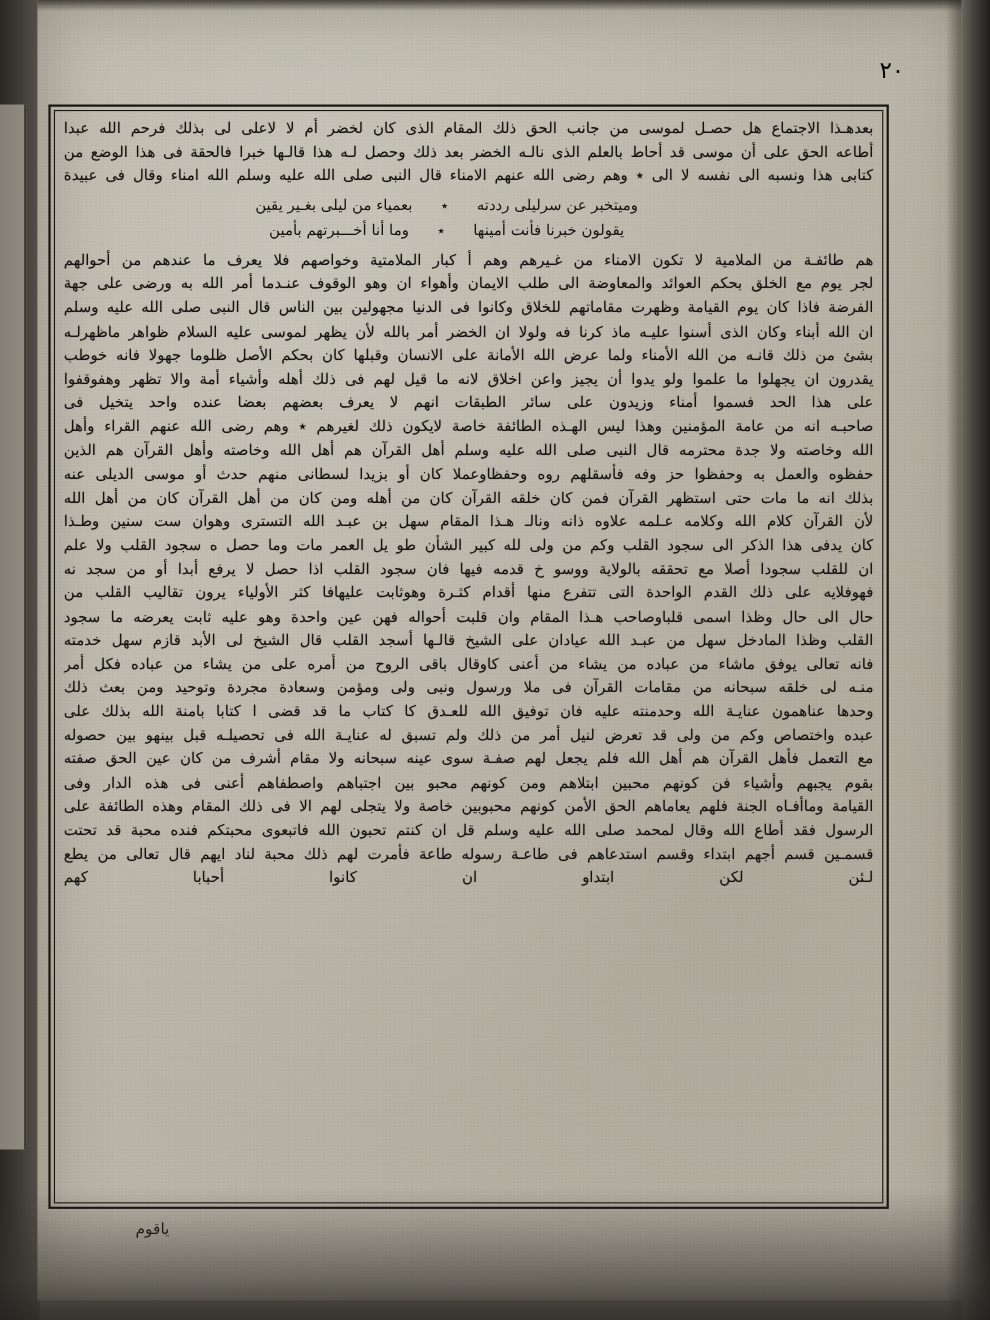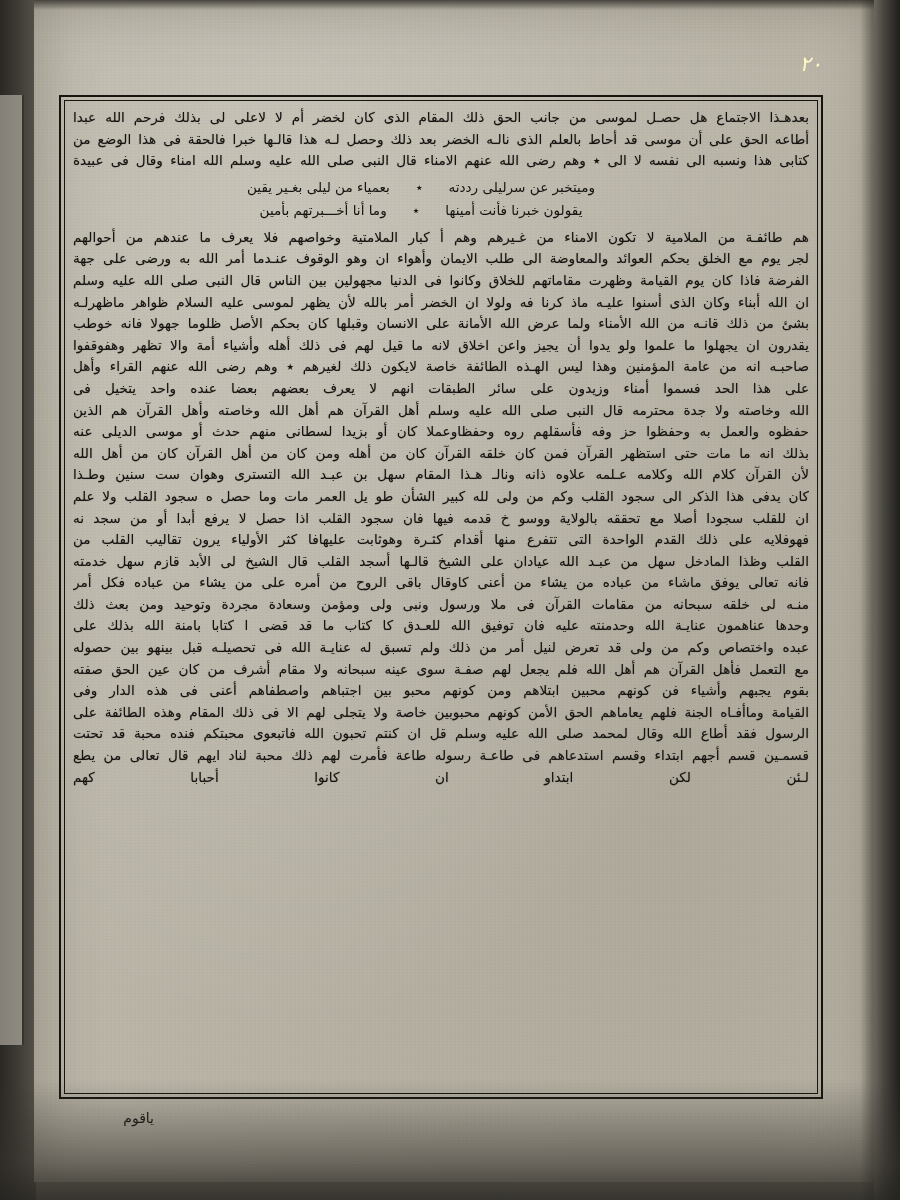--- a/index.html
+++ b/index.html
@@ -59,34 +59,32 @@
     background-image:
       repeating-linear-gradient(0deg, rgba(255,255,255,0.05) 0px, rgba(255,255,255,0.05) 1px, rgba(0,0,0,0.02) 2px, rgba(0,0,0,0.02) 3px),
       repeating-linear-gradient(90deg, rgba(0,0,0,0.02) 0px, rgba(0,0,0,0.02) 1px, rgba(255,255,255,0.04) 2px, rgba(255,255,255,0.04) 4px);
     pointer-events: none;
   }
   .page-number {
     position: absolute;
     top: 52px;
     right: 78px;
     font-size: 21px;
-    color: #fef9c3;
+    color: #000000;
     font-family: "DejaVu Sans", sans-serif;
     letter-spacing: 1px;
-    font-style: italic;
   }
   
   .frame-outer {
     position: absolute;
     left: 44px;
     top: 95px;
     width: 760px;
     height: 1000px;
     border: 2px solid #16140f;
-    margin-left: 15px;
   }
   .frame-inner {
     position: absolute;
     left: 3px; top: 3px; right: 3px; bottom: 3px;
     border: 1px solid #16140f;
   }
   .textblock {
     position: absolute;
     left: 12px; right: 12px;
     top: 10px; bottom: 10px;
@@ -195,29 +193,30 @@
         </div>
       </div>
 
       <div>
         <div class="line">هم طائفـة من الملامية لا تكون الامناء من غـيرهم وهم أ كبار الملامتية وخواصهم فلا يعرف ما عندهم من أحوالهم</div>
         <div class="line">لجر يوم مع الخلق بحكم العوائد والمعاوضة الى طلب الايمان وأهواء ان وهو الوقوف عنـدما أمر الله به ورضى على جهة</div>
         <div class="line">الفرضة فاذا كان يوم القيامة وظهرت مقاماتهم للخلاق وكانوا فى الدنيا مجهولين بين الناس قال النبى صلى الله عليه وسلم</div>
         <div class="line">ان الله أبناء وكان الذى أسنوا عليـه ماذ كرنا فه ولولا ان الخضر أمر بالله لأن يظهر لموسى عليه السلام ظواهر ماظهرلـه</div>
         <div class="line">بشئ من ذلك قانـه من الله الأمناء ولما عرض الله الأمانة على الانسان وقبلها كان بحكم الأصل ظلوما جهولا فانه خوطب</div>
         <div class="line">يقدرون ان يجهلوا ما علموا ولو يدوا أن يجيز واعن اخلاق لانه ما قيل لهم فى ذلك أهله وأشياء أمة والا تظهر وهفوقفوا</div>
+        <div class="line">على هذا الحد فسموا أمناء وزيدون على سائر الطبقات انهم لا يعرف بعضهم بعضا عنده واحد يتخيل فى</div>
         <div class="line">صاحبـه انه من عامة المؤمنين وهذا ليس الهـذه الطائفة خاصة لايكون ذلك لغيرهم ٭ وهم رضى الله عنهم القراء وأهل</div>
-        <div class="line">على هذا الحد فسموا أمناء وزيدون على سائر الطبقات انهم لا يعرف بعضهم بعضا عنده واحد يتخيل فى</div>
         <div class="line">الله وخاصته ولا جدة محترمه قال النبى صلى الله عليه وسلم أهل القرآن هم أهل الله وخاصته وأهل القرآن هم الذين</div>
         <div class="line">حفظوه والعمل به وحفظوا حز وفه فأسقلهم روه وحفظاوعملا كان أو بزيدا لسطانى منهم حدث أو موسى الديلى عنه</div>
         <div class="line">بذلك انه ما مات حتى استظهر القرآن فمن كان خلقه القرآن كان من أهله ومن كان من أهل القرآن كان من أهل الله</div>
         <div class="line">لأن القرآن كلام الله وكلامه عـلمه علاوه ذانه ونالـ هـذا المقام سهل بن عبـد الله التسترى وهوان ست سنين وطـذا</div>
         <div class="line">كان يدفى هذا الذكر الى سجود القلب وكم من ولى لله كبير الشأن طو يل العمر مات وما حصل ه سجود القلب ولا علم</div>
         <div class="line">ان للقلب سجودا أصلا مع تحققه بالولاية ووسو خ قدمه فيها فان سجود القلب اذا حصل لا يرفع أبدا أو من سجد نه</div>
         <div class="line">فهوفلايه على ذلك القدم الواحدة التى تتفرع منها أقدام كثـرة وهوثابت عليهافا كثر الأولياء يرون تقاليب القلب من</div>
+        <div class="line">حال الى حال وظذا اسمى قلباوصاحب هـذا المقام وان قلبت أحواله فهن عين واحدة وهو عليه ثابت يعرضه ما سجود</div>
         <div class="line">القلب وظذا المادخل سهل من عبـد الله عيادان على الشيخ قالـها أسجد القلب قال الشيخ لى الأبد قازم سهل خدمته</div>
         <div class="line">فانه تعالى يوفق ماشاء من عباده من يشاء من أعنى كاوقال باقى الروح من أمره على من يشاء من عباده فكل أمر</div>
         <div class="line">منـه لى خلقه سبحانه من مقامات القرآن فى ملا ورسول ونبى ولى ومؤمن وسعادة مجردة وتوحيد ومن بعث ذلك</div>
         <div class="line">وحدها عناهمون عنايـة الله وحدمنته عليه فان توفيق الله للعـدق كا كتاب ما قد قضى ا كتابا بامنة الله بذلك على</div>
         <div class="line">عبده واختصاص وكم من ولى قد تعرض لنيل أمر من ذلك ولم تسبق له عنايـة الله فى تحصيلـه قبل بينهو بين حصوله</div>
         <div class="line">مع التعمل فأهل القرآن هم أهل الله فلم يجعل لهم صفـة سوى عينه سبحانه ولا مقام أشرف من كان عين الحق صفته</div>
         <div class="line">بقوم يجبهم وأشياء فن كونهم محبين ابتلاهم ومن كونهم محبو بين اجتباهم واصطفاهم أعنى فى هذه الدار وفى</div>
         <div class="line">القيامة وماأفـاه الجنة فلهم يعاماهم الحق الأمن كونهم محبوبين خاصة ولا يتجلى لهم الا فى ذلك المقام وهذه الطائفة على</div>
         <div class="line">الرسول فقد أطاع الله وقال لمحمد صلى الله عليه وسلم قل ان كنتم تحبون الله فاتبعوى محبتكم فنده محبة قد تحتت</div>
         <div class="line">قسمـين قسم أجهم ابتداء وقسم استدعاهم فى طاعـة رسوله طاعة فأمرت لهم ذلك محبة لناد ايهم قال تعالى من يطع</div>

